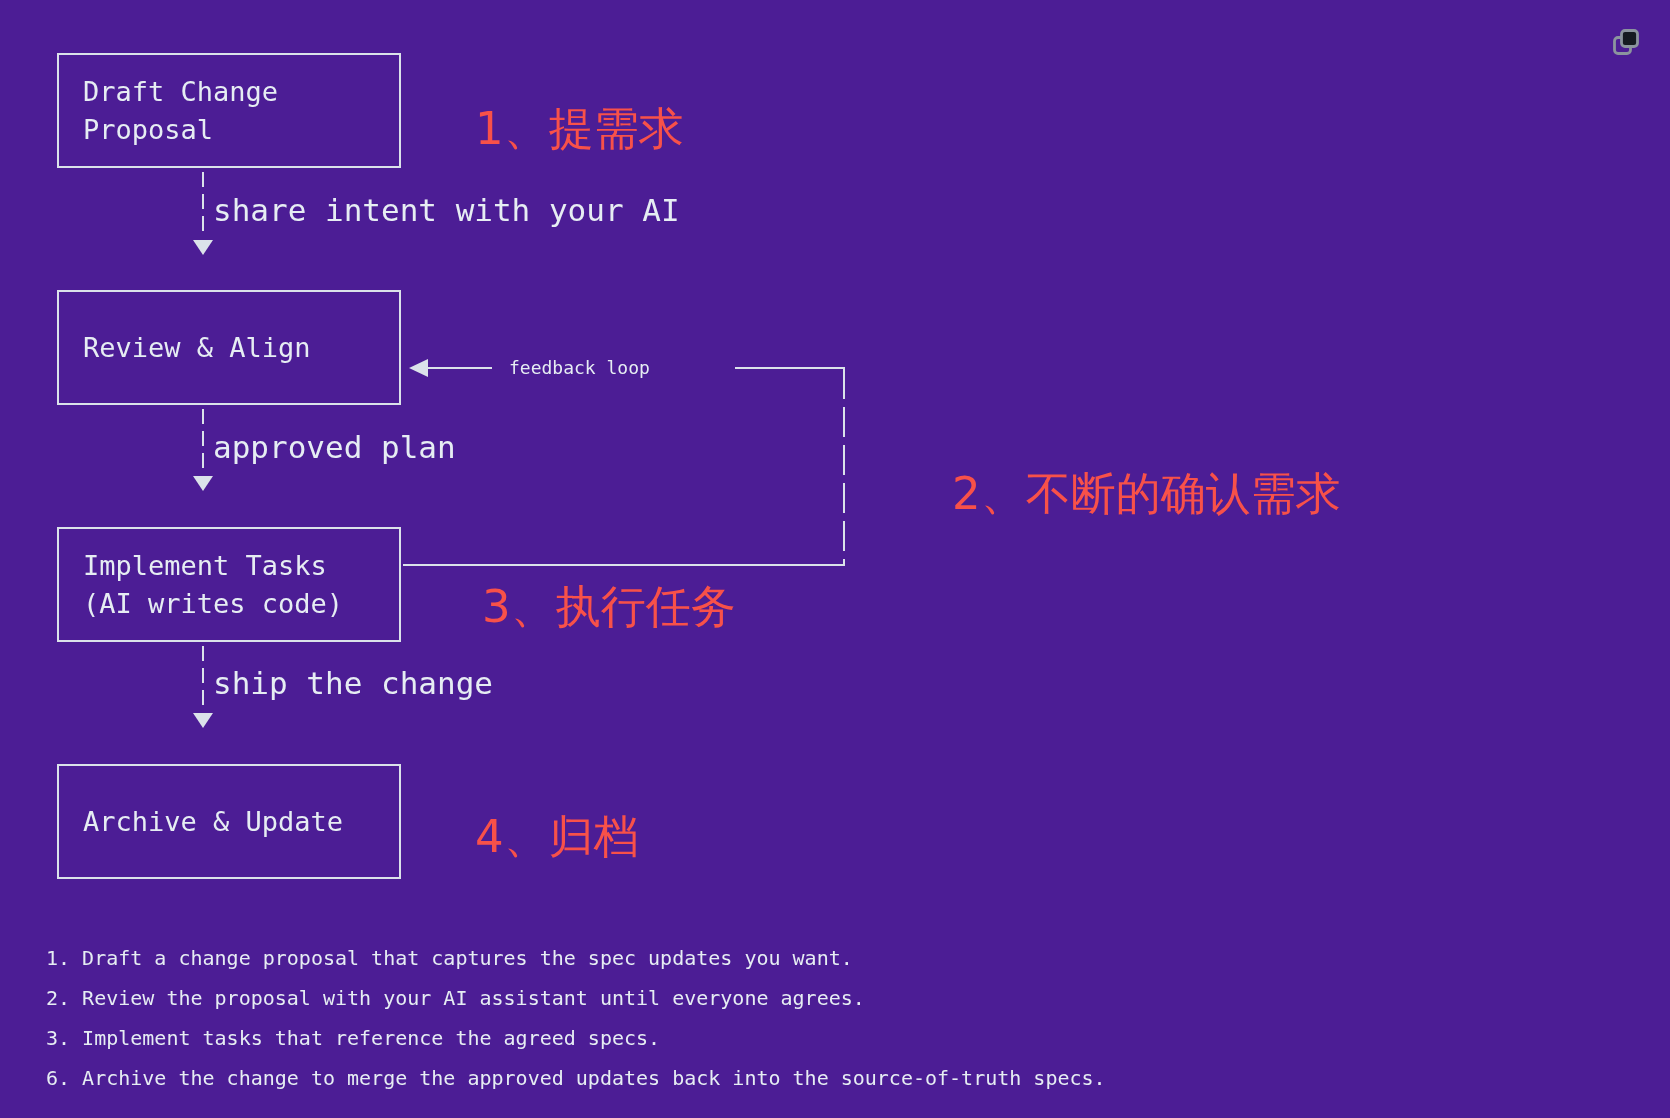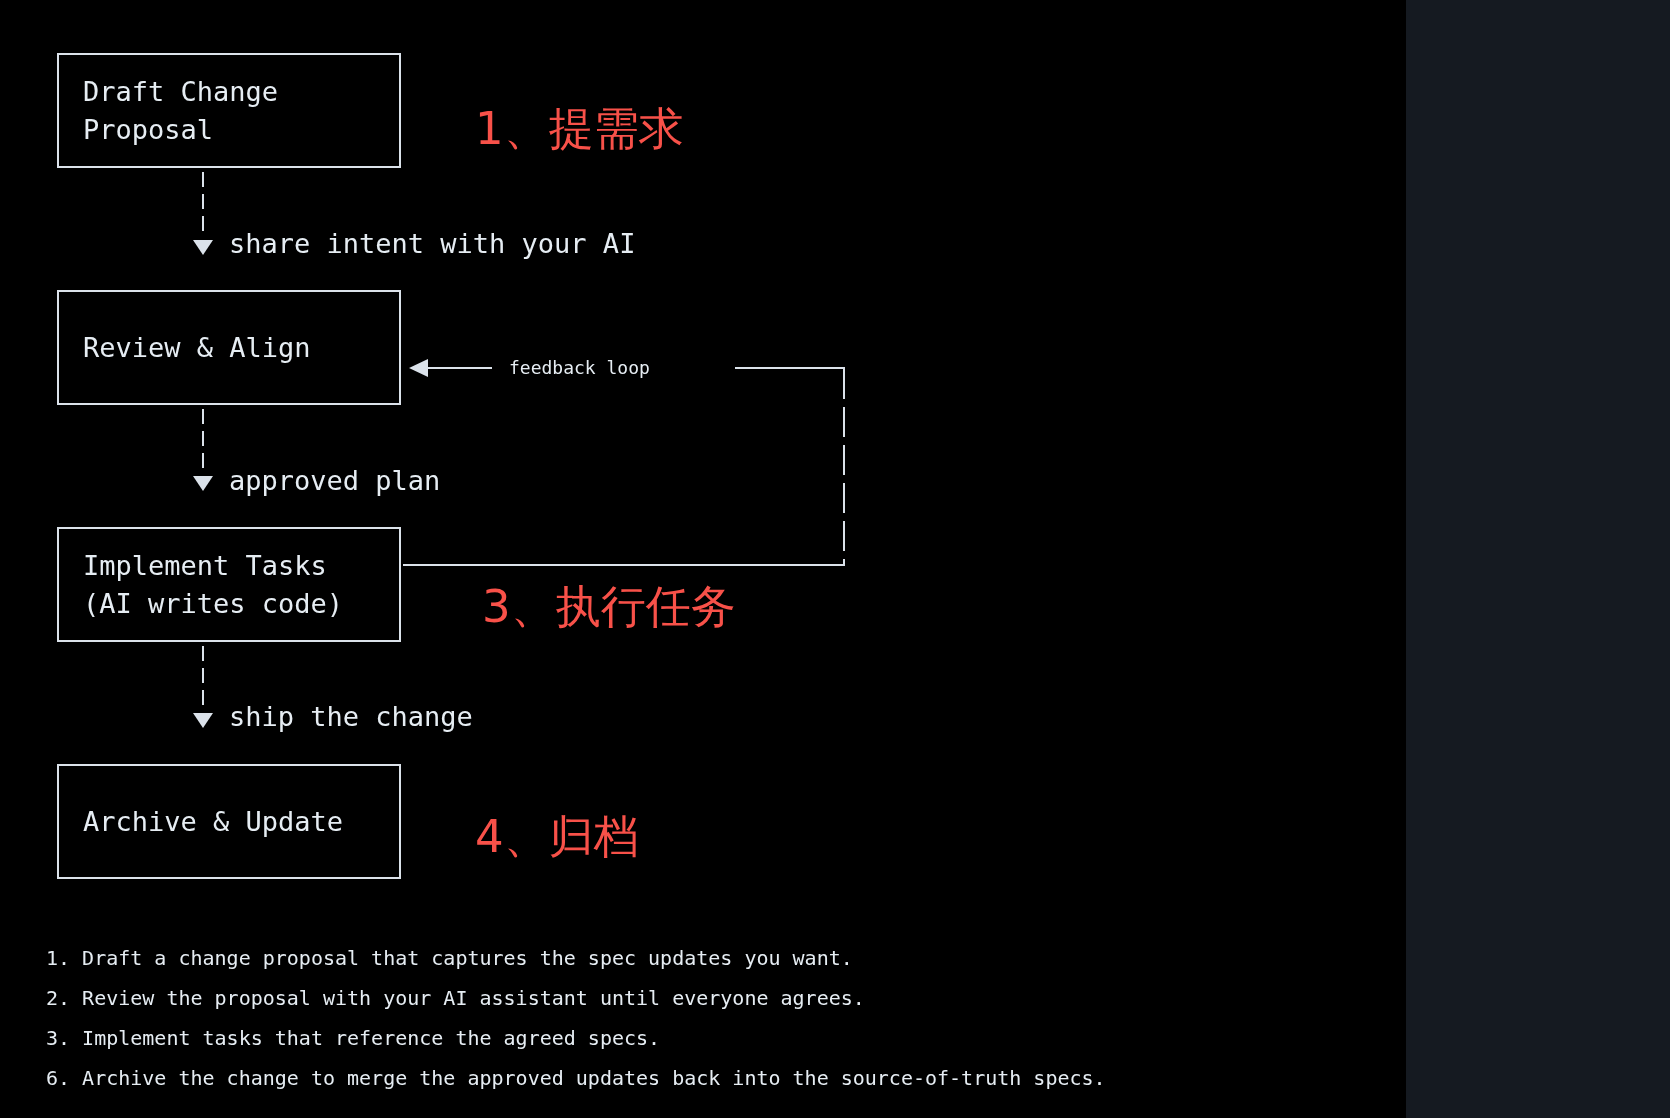--- a/index.html
+++ b/index.html
@@ -2,27 +2,26 @@
 <html><head>
 <meta charset="utf-8">
 <style>
   html, body {
     margin: 0;
     padding: 0;
     background: #151a21;
   }
   .canvas {
     position: relative;
-    width: 1382px;
+    width: 1670px;
     height: 1118px;
-    background: #000000;
+    background: #4c1d95;
     overflow: hidden;
     font-family: "DejaVu Sans Mono", "Liberation Mono", monospace;
     color: #e6edf3;
-    padding-left: 24px;
   }
   
   .node {
     position: absolute;
     left: 57px;
     width: 296px;            
     height: 111px;
     border: 2px solid #dbe2ea;
     padding-left: 24px;
     padding-right: 20px;
@@ -47,26 +46,25 @@
   .arrow-down {
     position: absolute;
     left: 193px;
     width: 0; height: 0;
     border-left: 10px solid transparent;
     border-right: 10px solid transparent;
     border-top: 15px solid #dbe2ea;
   }
   .edge-label {
     position: absolute;
-    left: 229px;
-    font-size: 27px;
+    left: 213px;
+    font-size: 31px;
     height: 36px;
     line-height: 36px;
     white-space: pre;
-    margin-top: 34px;
   }
   
   .hline {
     position: absolute;
     height: 2px;
     background: #dbe2ea;
   }
   .arrow-left {
     position: absolute;
     width: 0; height: 0;
@@ -166,20 +164,21 @@
   </div>
 
   <div class="arrow-left" style="left:409px;top:359px"></div>
   <div class="hline" style="left:428px;top:367px;width:64px"></div>
   <div class="fb-label" style="left:509px;top:350px">feedback loop</div>
   <div class="hline" style="left:735px;top:367px;width:110px"></div>
   <div class="fb-vline" style="left:843px;top:369px;height:197px"></div>
   <div class="hline" style="left:403px;top:564px;width:442px"></div>
 
   <div class="annotation" style="left:475px;top:107px">1、提需求</div>
+  <div class="annotation" style="left:952px;top:472px">2、不断的确认需求</div>
   <div class="annotation" style="left:482px;top:585px">3、执行任务</div>
   <div class="annotation" style="left:475px;top:815px">4、归档</div>
 
   <div class="steps">
     <div class="step">1. Draft a change proposal that captures the spec updates you want.</div>
     <div class="step">2. Review the proposal with your AI assistant until everyone agrees.</div>
     <div class="step">3. Implement tasks that reference the agreed specs.</div>
     <div class="step">6. Archive the change to merge the approved updates back into the source-of-truth specs.</div>
   </div>
 

